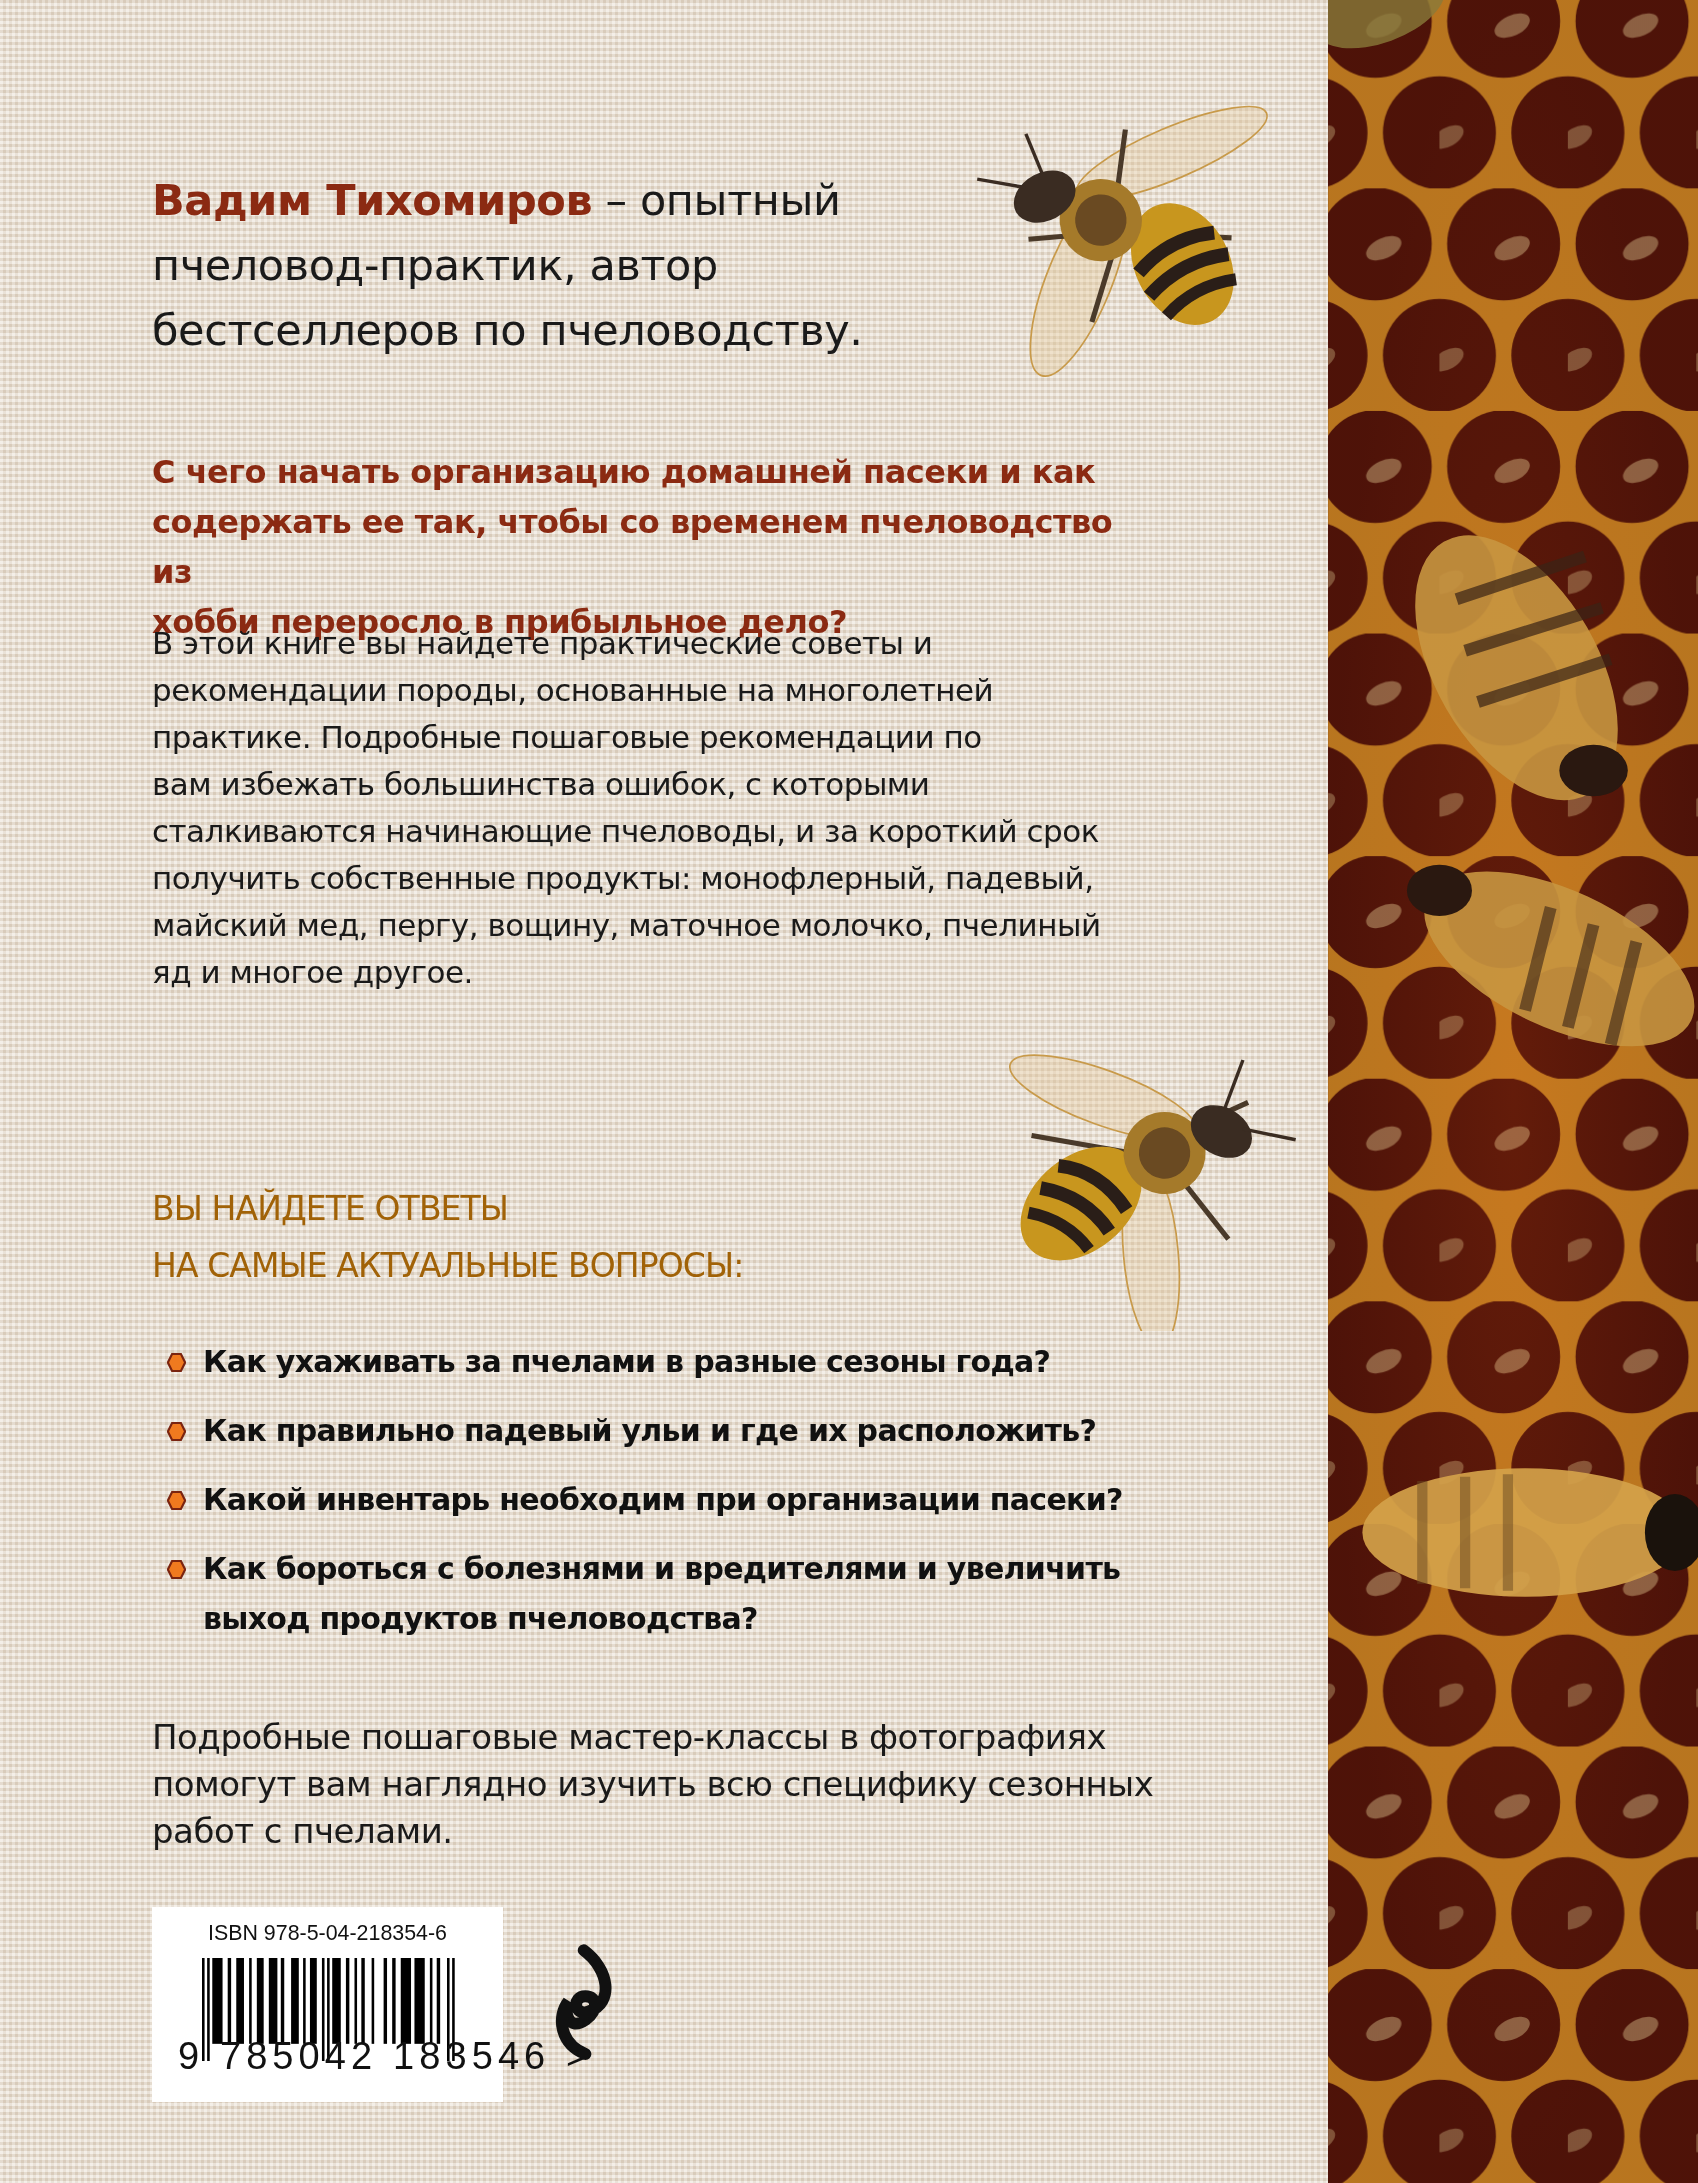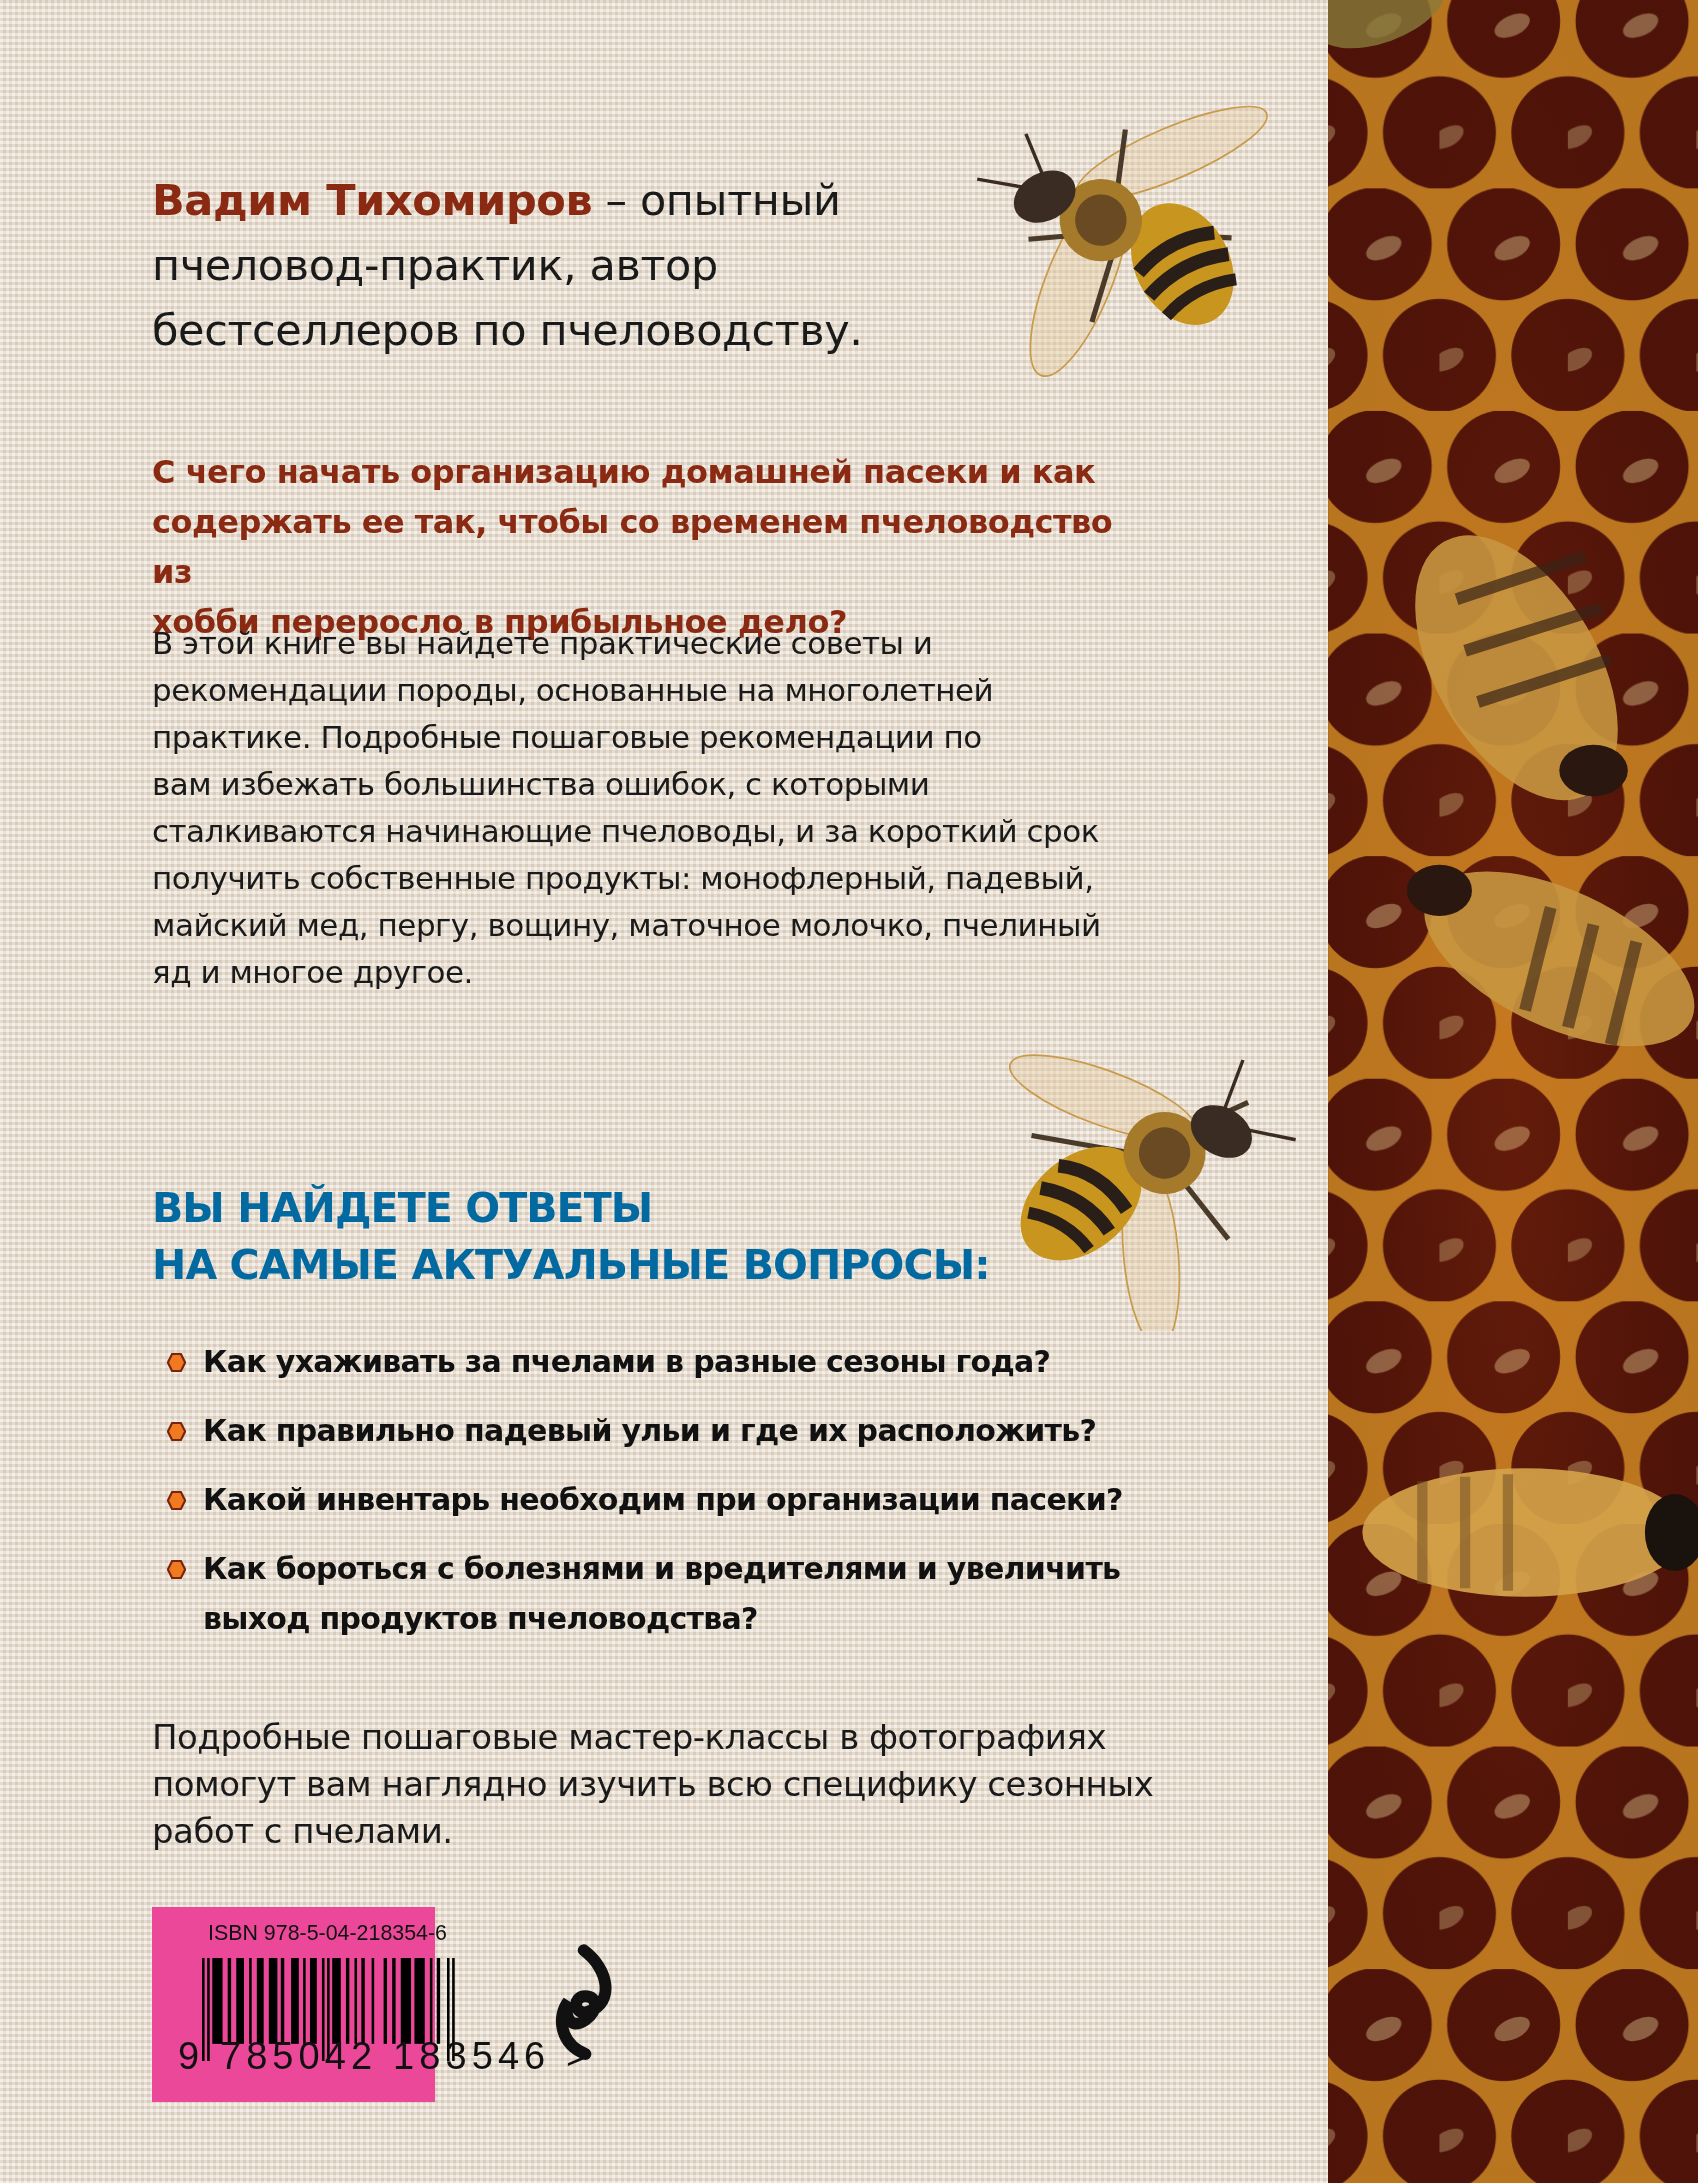--- a/index.html
+++ b/index.html
@@ -18,32 +18,32 @@
   .author .name { color: #8b2a12; font-weight: bold; }
 
   .lead { position: absolute; left: 152px; top: 447px; width: 984px;
     font-size: 32px; line-height: 50px; font-weight: bold; color: #8b2a12; letter-spacing: -0.5px; }
 
   .body-text { position: absolute; left: 152px; top: 620px; width: 1027px;
     font-size: 31px; line-height: 47px; color: #1a1a1a; letter-spacing: -0.5px; }
   .body-text div { white-space: nowrap; }
 
   .heading { position: absolute; left: 152px; top: 1180px; width: 942px;
-    font-size: 41px; line-height: 57px; font-weight: bold; color: #0369a1; letter-spacing: -0.9px; }
+    font-size: 33px; line-height: 57px; font-weight: normal; color: #a16207; letter-spacing: -0.9px; }
 
   .questions { position: absolute; left: 152px; top: 1325px; width: 1070px; margin: 12px; padding: 0; list-style: none; }
   .questions li { position: relative; padding-left: 39px; font-size: 30px; line-height: 50px;
     font-weight: bold; color: #111; letter-spacing: -0.7px; margin-bottom: 19px; }
   .questions li .hex { position: absolute; left: 3.4px; top: 16.3px; width: 19px; height: 19px; }
 
   .closing { position: absolute; left: 152px; top: 1714px; width: 1027px;
     font-size: 34px; line-height: 47px; color: #1a1a1a; letter-spacing: -0.5px; }
   .closing div { white-space: nowrap; }
 
-  .isbn-box { position: absolute; left: 152px; top: 1907px; width: 283px; height: 195px; background: #ec4899; }
+  .isbn-box { position: absolute; left: 152px; top: 1907px; width: 351px; height: 195px; background: #ffffff; }
   .isbn-text { position: absolute; left: 0; width: 351px; top: 13.7px; text-align: center;
     font-family: "Liberation Sans", sans-serif; font-size: 21.4px; color: #111; }
   .barcode { position: absolute; left: 50px; top: 51px; width: 257px; height: 103px; }
   .ean { position: absolute; left: 26px; top: 128px; width: 325px; font-family: "Liberation Sans", sans-serif;
     font-size: 38px; color: #111; letter-spacing: 5.1px; white-space: pre; }
 
   .publisher-logo { position: absolute; left: 548px; top: 1943px; width: 68px; height: 120px; }
 
   .bee { position: absolute; }
 

